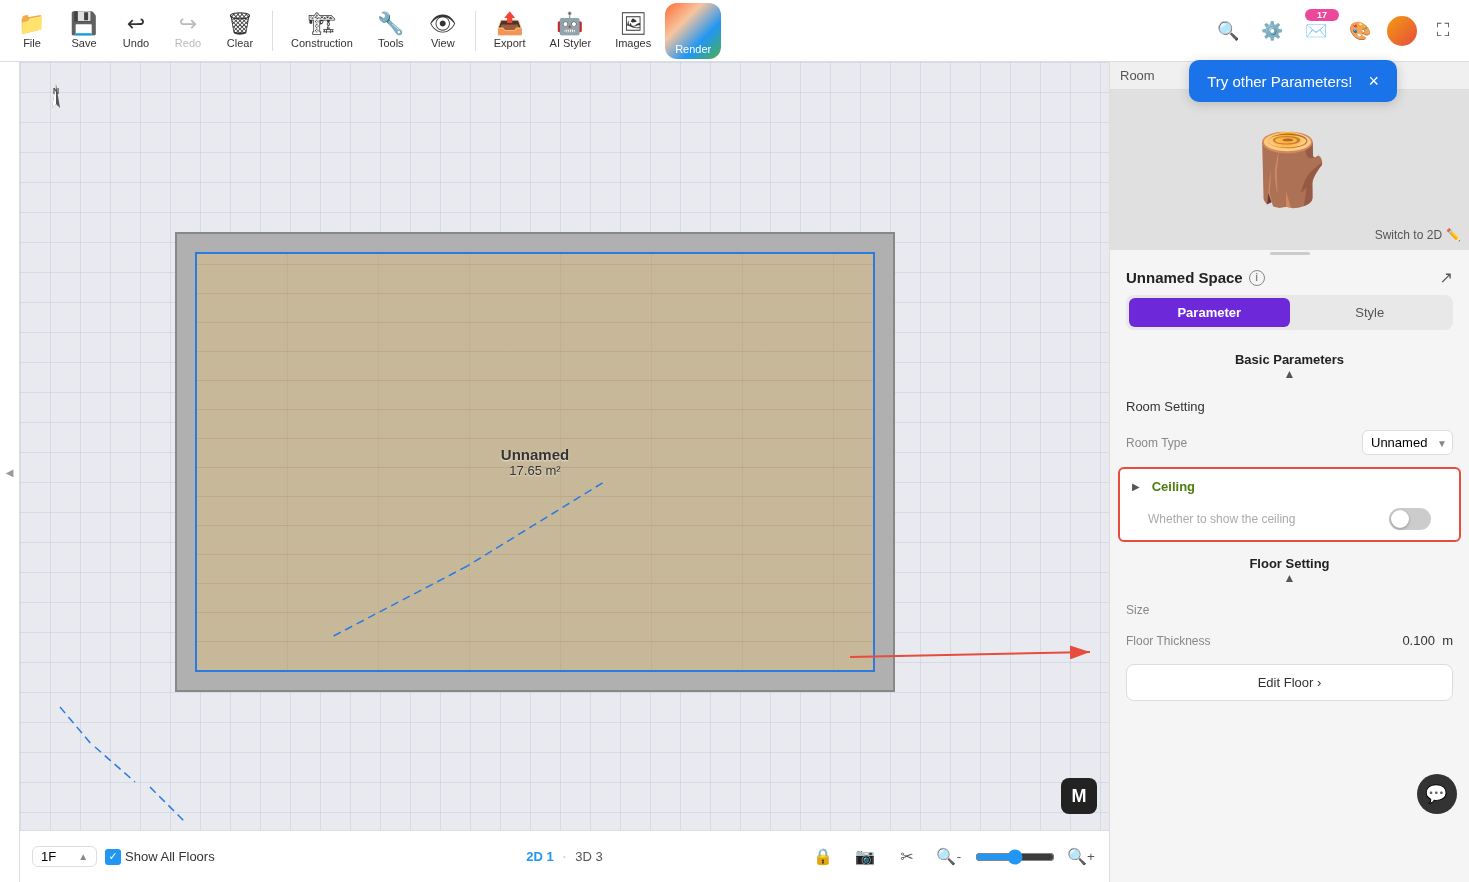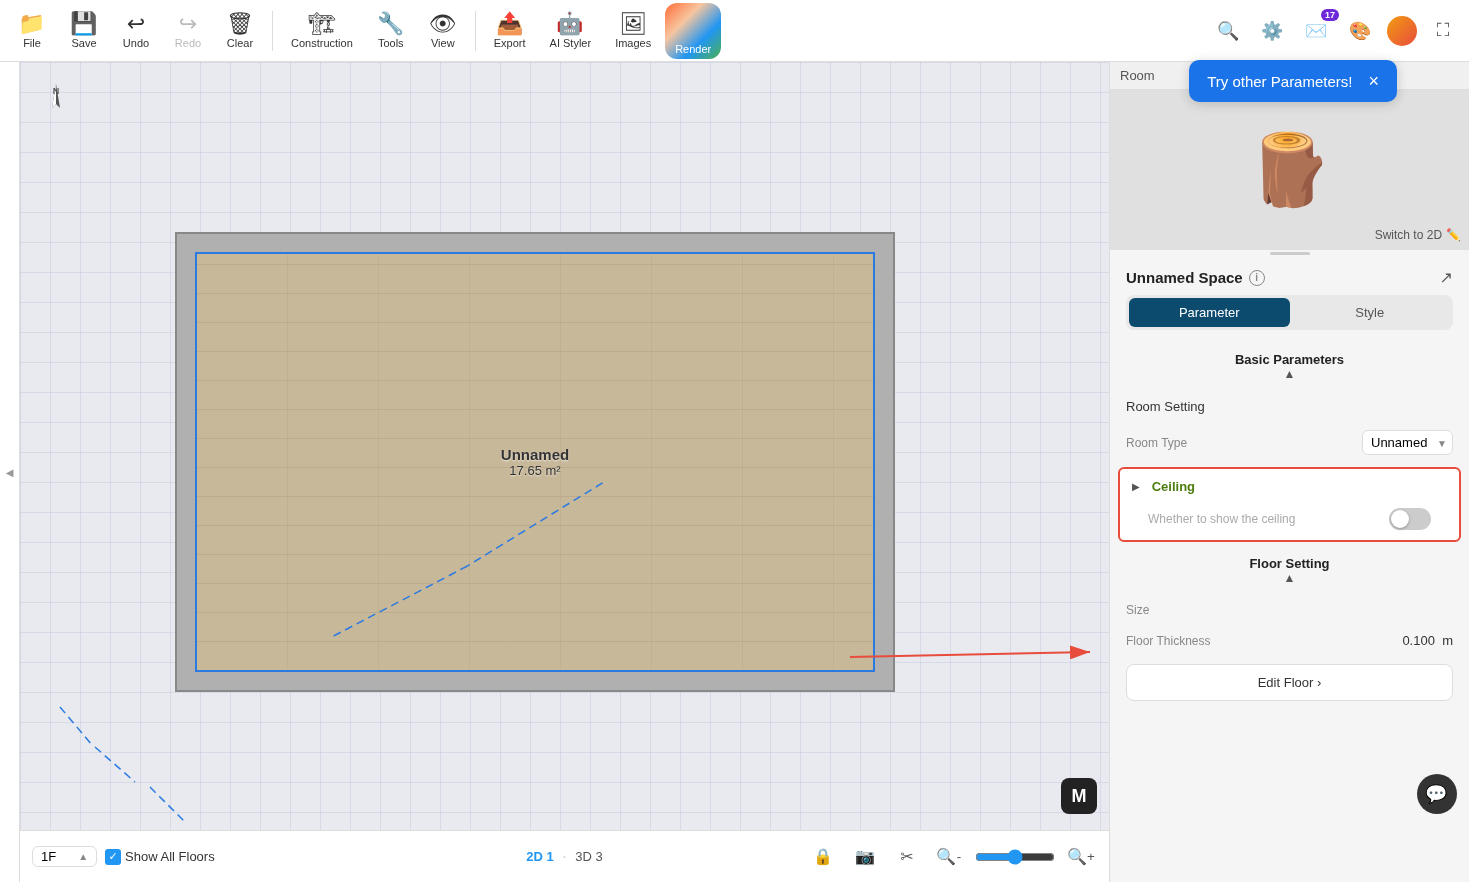--- a/index.html
+++ b/index.html
@@ -58,25 +58,25 @@
       font-size: 18px;
       color: #555;
     }
     .notif-badge {
       position: relative;
       display: inline-block;
     }
     .notif-badge .badge {
       position: absolute;
       top: -4px; right: -4px;
-      background: #6d28d9;
+      background: #ec4899;
       color: #fff;
       font-size: 9px;
       border-radius: 8px;
-      padding: 1px 4px;
+      padding: 1px 12px;
       font-weight: bold;
     }
     .avatar-circle {
       width: 30px; height: 30px;
       border-radius: 50%;
       background: linear-gradient(135deg, #f39c12, #e74c3c);
       cursor: pointer;
     }
 
     
@@ -301,23 +301,23 @@
     .panel-tab {
       flex: 1;
       padding: 7px 0;
       text-align: center;
       font-size: 13px;
       cursor: pointer;
       border-radius: 6px;
       color: #555;
     }
     .panel-tab.active {
-      background: #0c4a6e;
+      background: #6d28d9;
       color: #fff;
-      font-weight: 400;
+      font-weight: 700;
     }
 
     
     .section-header {
       padding: 10px 16px;
       display: flex;
       align-items: center;
       justify-content: center;
       background: #f5f5f5;
       cursor: pointer;

